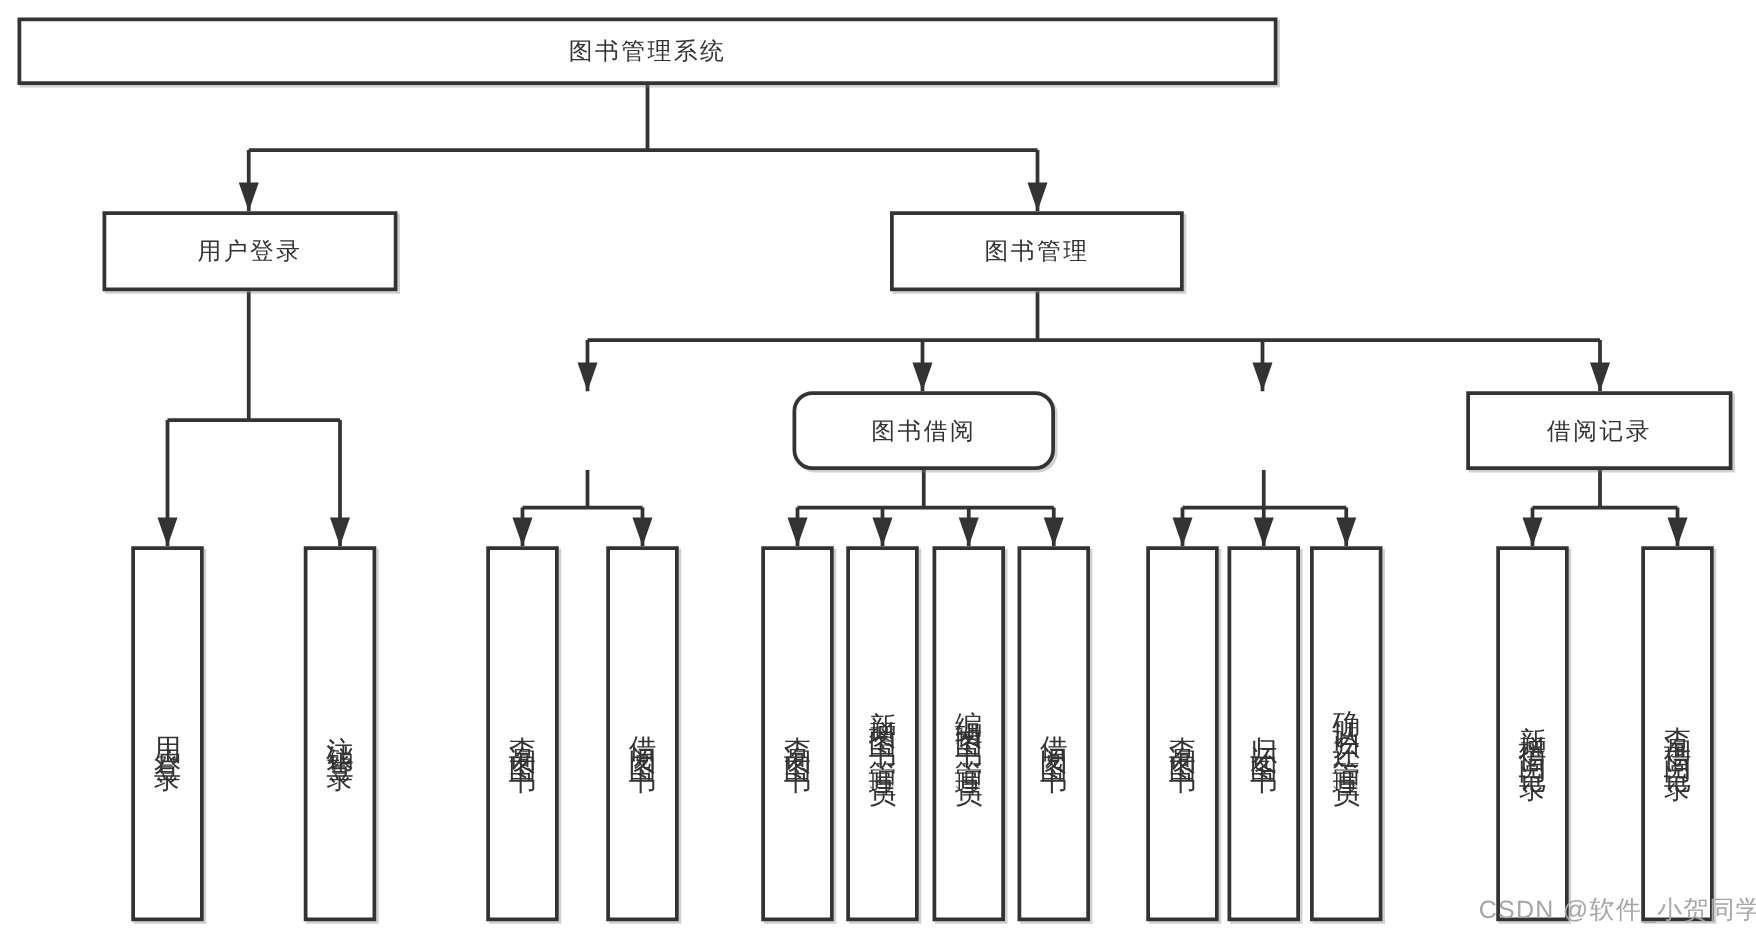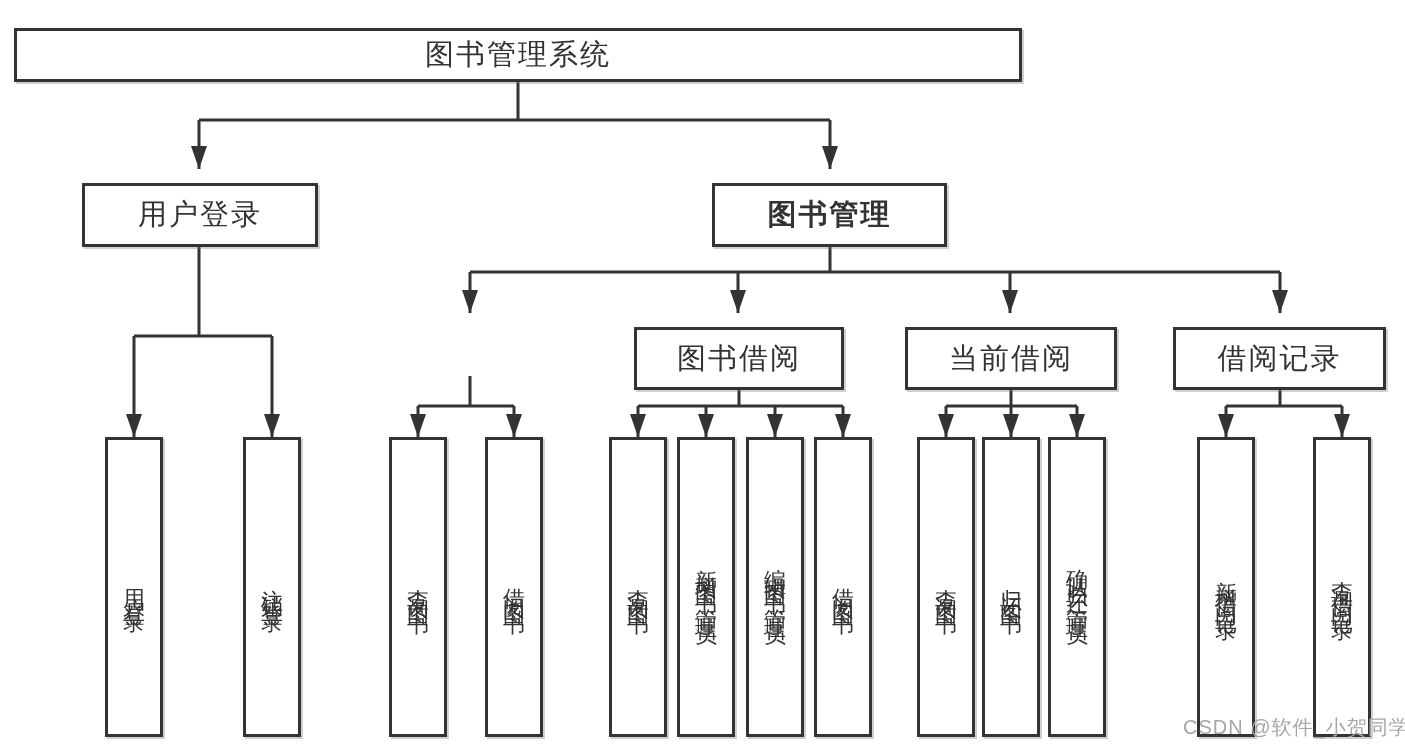--- a/index.html
+++ b/index.html
@@ -15,24 +15,23 @@
     box-sizing:border-box;
     border:3px solid #333333;
     background:#ffffff;
     display:flex;
     align-items:center;
     justify-content:center;
     color:#333333;
     box-shadow:2px 2px 0 rgba(120,120,120,0.35);
   }
   .h-node{
-    font-size:29px;
+    font-size:19px;
     letter-spacing:2px;
     white-space:nowrap;
-    margin-top:14px;
   }
   .leaf{
     top:437px;
     height:300px;
     width:58px;
     writing-mode:vertical-rl;
     text-orientation:mixed;
     font-size:22px;
     letter-spacing:8px;
     line-height:1;
@@ -98,29 +97,26 @@
     </g>
   </svg>
 
   <div class="node h-node" style="left:14px;top:14px;width:1008px;height:54px;">
     <span>图书管理系统</span>
   </div>
 
   <div class="node h-node" style="left:82px;top:169px;width:236px;height:64px;">
     <span>用户登录</span>
   </div>
-  <div class="node h-node" style="left:712px;top:169px;width:235px;height:64px;font-weight:bold;">
+  <div class="node h-node" style="left:712px;top:169px;width:235px;height:64px;">
     <span>图书管理</span>
   </div>
 
-  <div class="node h-node" style="left:634px;top:313px;width:210px;height:63px;">
+  <div class="node h-node" style="left:634px;top:313px;width:210px;height:63px;border-radius:16px;">
     <span>图书借阅</span>
-  </div>
-  <div class="node h-node" style="left:905px;top:313px;width:212px;height:63px;">
-    <span>当前借阅</span>
   </div>
   <div class="node h-node" style="left:1173px;top:313px;width:213px;height:63px;">
     <span>借阅记录</span>
   </div>
 
   <div class="node leaf" style="left:105px;">
     <span>用户登录</span>
   </div>
   <div class="node leaf" style="left:243px;">
     <span>注销登录</span>

